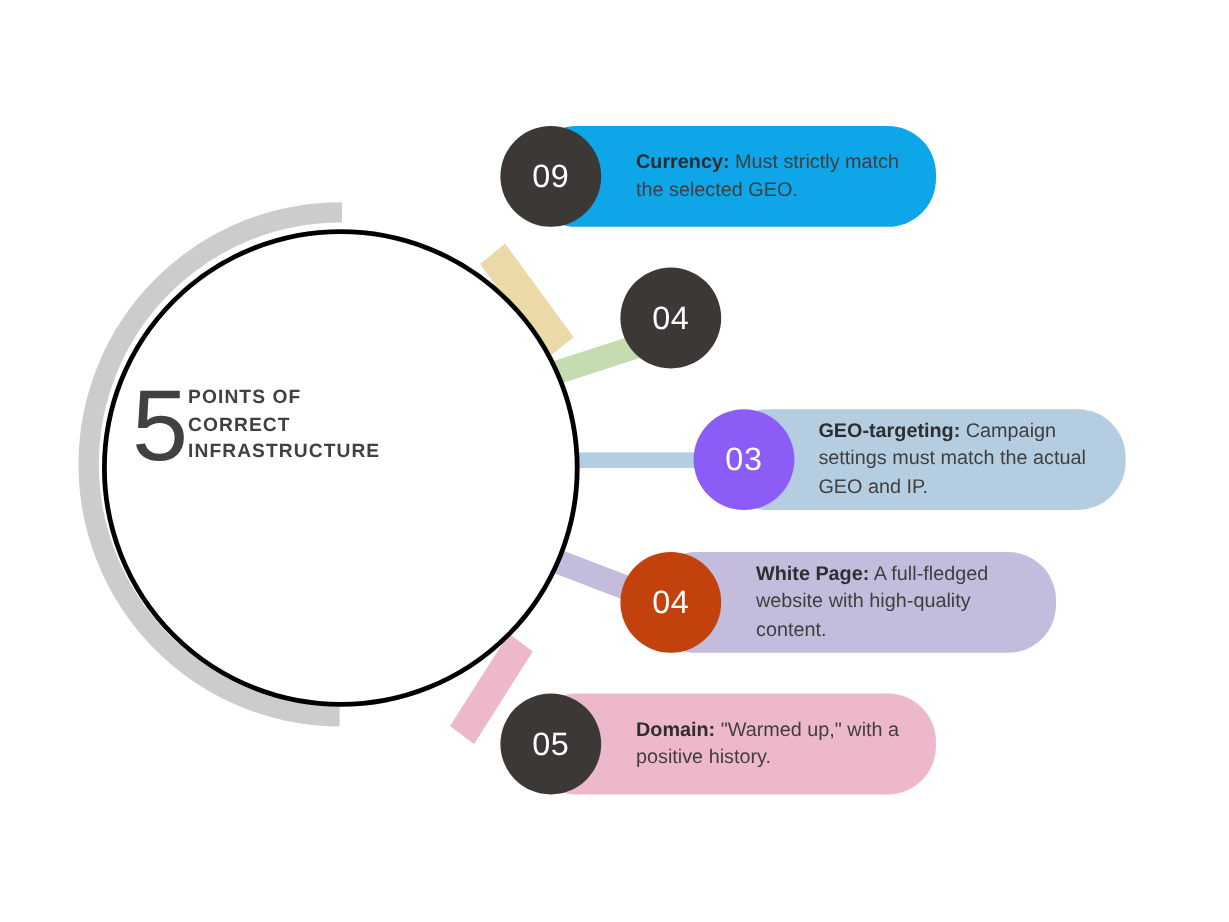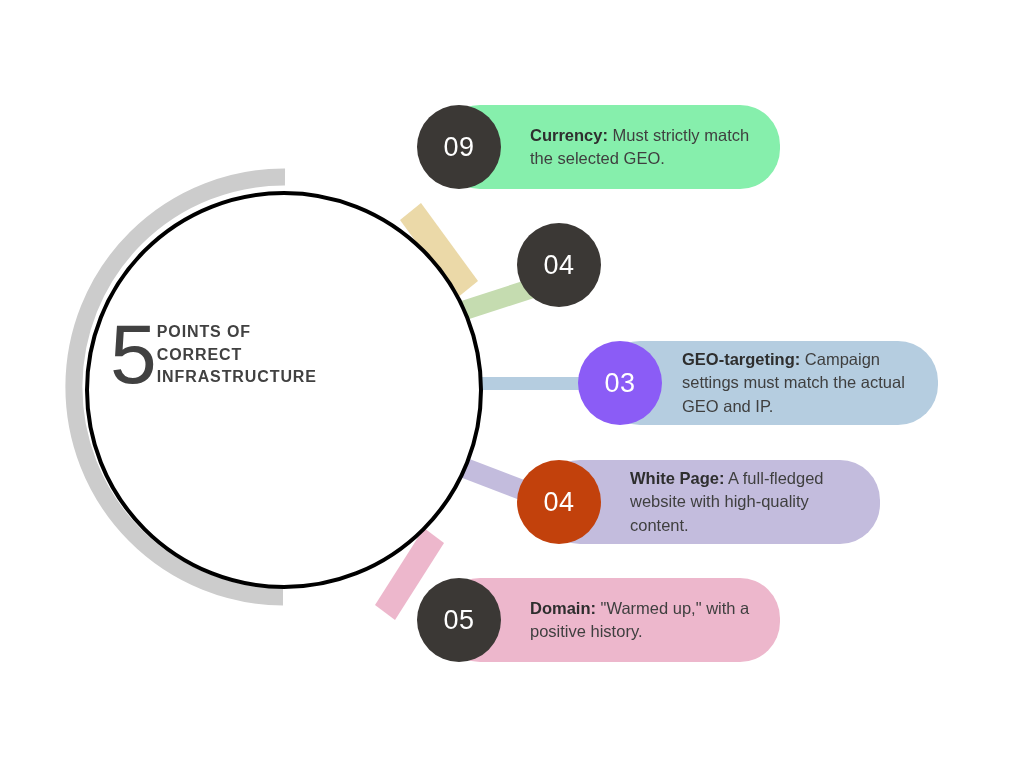--- a/index.html
+++ b/index.html
@@ -116,21 +116,21 @@
 
   <div class="hub-text">
     <div class="hub-number">5</div>
     <div class="hub-title">
       <div>POINTS OF</div>
       <div>CORRECT</div>
       <div>INFRASTRUCTURE</div>
     </div>
   </div>
 
-  <div class="card" style="left: 440px; top: 105px; width: 340px; height: 84px; padding-left: 90px; padding-right: 22px; background: #86efac;">
+  <div class="card" style="left: 440px; top: 105px; width: 340px; height: 84px; padding-left: 90px; padding-right: 22px; background: #0ea5e9;">
     <div class="card-text">
       <b>Currency:</b><span> Must strictly match the selected GEO.</span>
     </div>
   </div>
 
 
   <div class="card" style="left: 540px; top: 460px; width: 340px; height: 84px; padding-left: 90px; padding-right: 18px; background: rgb(195, 188, 221);">
     <div class="card-text">
       <b>White Page:</b><span> A full-fledged website with high-quality content.</span>
     </div>

